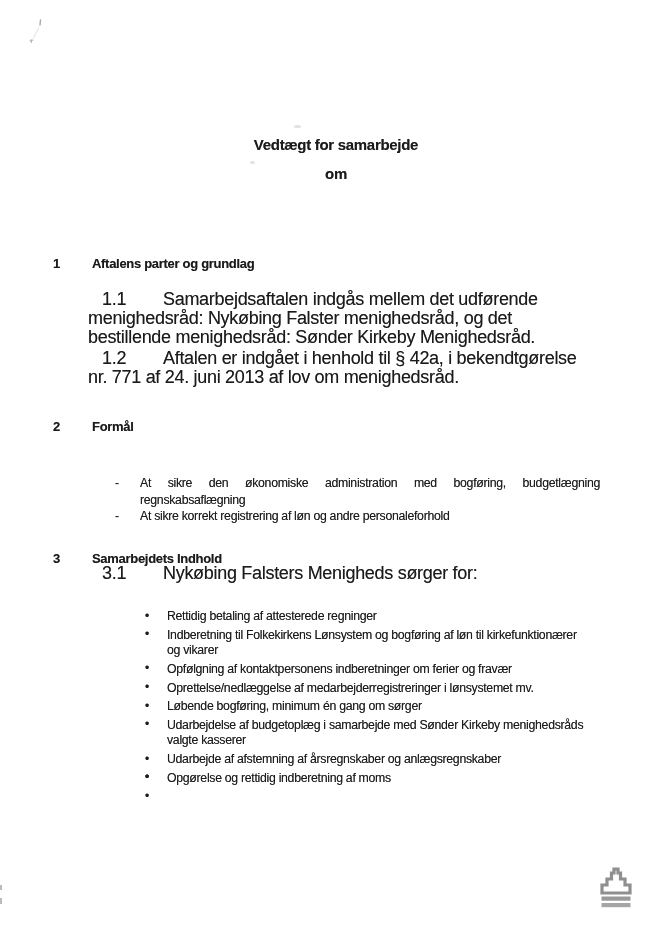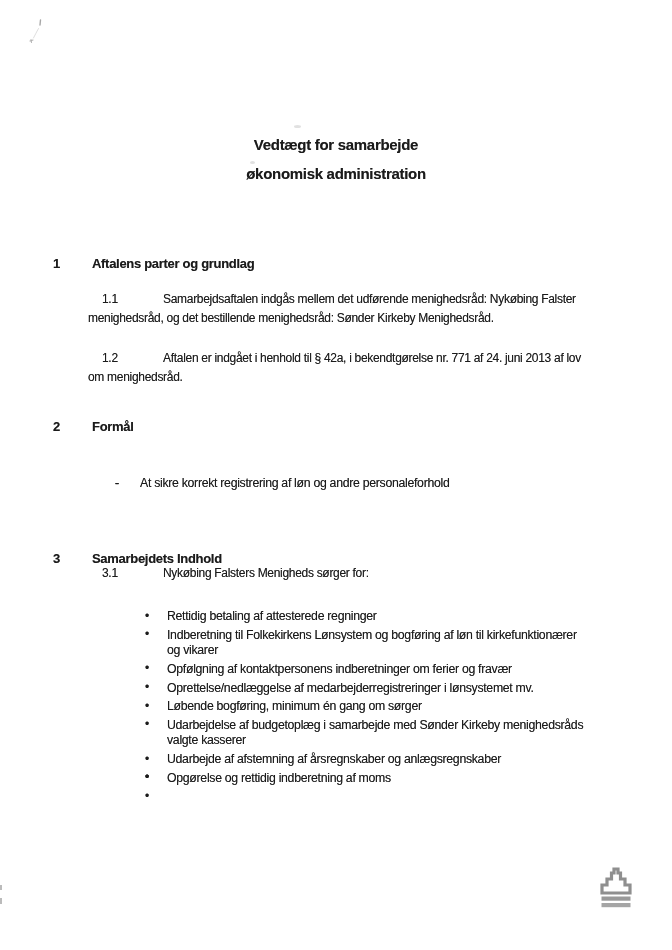--- a/index.html
+++ b/index.html
@@ -27,21 +27,21 @@
   }
 
   
   .sec-heading { left: 0; width: 672px; font-size: 13px; font-weight: bold; line-height: 16px; }
   .sec-num { position: absolute; left: 53px; top: 0; }
   .sec-title { position: absolute; left: 92px; top: 0; white-space: nowrap; }
 
   
   .para {
     left: 88px; width: 510px;
-    font-size: 12px; line-height: 19px;
+    font-size: 18px; line-height: 19px;
   }
   .pnum { display: inline-block; width: 75px; padding-left: 14px; box-sizing: border-box; }
 
   
   .dash-list { left: 103px; width: 497px; font-size: 12.3px; line-height: 16.5px; }
   .dash-item { position: relative; padding-left: 37px; text-align: justify; }
   .dash-item .marker { position: absolute; left: 12px; top: 0; }
 
   
   .bullet-list { left: 145px; width: 447px; font-size: 12.3px; line-height: 15.5px; }
@@ -66,21 +66,21 @@
     <path d="M7.5 22 Q10 17 12.5 12.5" stroke="#c8c8c8" stroke-width="0.8" fill="none" stroke-linecap="round"></path>
   </svg>
 
   <div class="abs smudge" style="left:294px; top:125px; width:7px; height:3px;"></div>
   <div class="abs smudge" style="left:250px; top:161px; width:5px; height:3px;"></div>
   <div class="abs edge-mark" style="left:0; top:885px; width:2px; height:5px;"></div>
   <div class="abs edge-mark" style="left:0; top:898px; width:2px; height:6px;"></div>
 
   <div class="abs title-block ink">
     <div class="title-line">Vedtægt for samarbejde</div>
-    <div class="title-line">økonomisk administration</div>
+    <div class="title-line">om</div>
   </div>
 
   <div class="abs sec-heading ink" style="top:256px;">
     <span class="sec-num">1</span>
     <span class="sec-title">Aftalens parter og grundlag</span>
   </div>
 
   <div class="abs para ink" style="top:290px;">
     <span class="pnum">1.1</span><span>Samarbejdsaftalen indgås mellem det udførende menighedsråd: Nykøbing Falster menighedsråd, og det bestillende menighedsråd: Sønder Kirkeby Menighedsråd.</span>
   </div>
@@ -90,21 +90,21 @@
   </div>
 
   <div class="abs sec-heading ink" style="top:419px;">
     <span class="sec-num">2</span>
     <span class="sec-title">Formål</span>
   </div>
 
 
   <div class="abs dash-list ink" style="top:475px;">
     <div class="dash-item">
-      <span class="marker">-</span>
+      <span class="marker">-</span><span>At sikre den økonomiske administration med bogføring, budgetlægning regnskabsaflægning</span>
     </div>
     <div class="dash-item">
       <span class="marker">-</span><span>At sikre korrekt registrering af løn og andre personaleforhold</span>
     </div>
   </div>
 
   <div class="abs sec-heading ink" style="top:551px;">
     <span class="sec-num">3</span>
     <span class="sec-title">Samarbejdets Indhold</span>
   </div>

